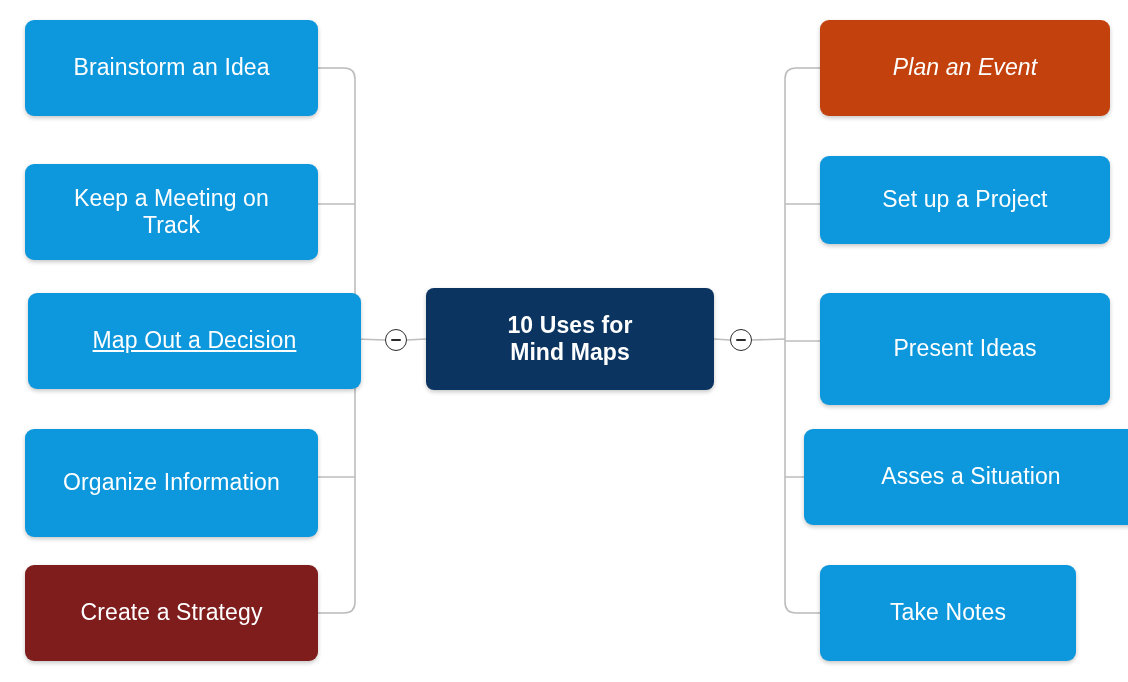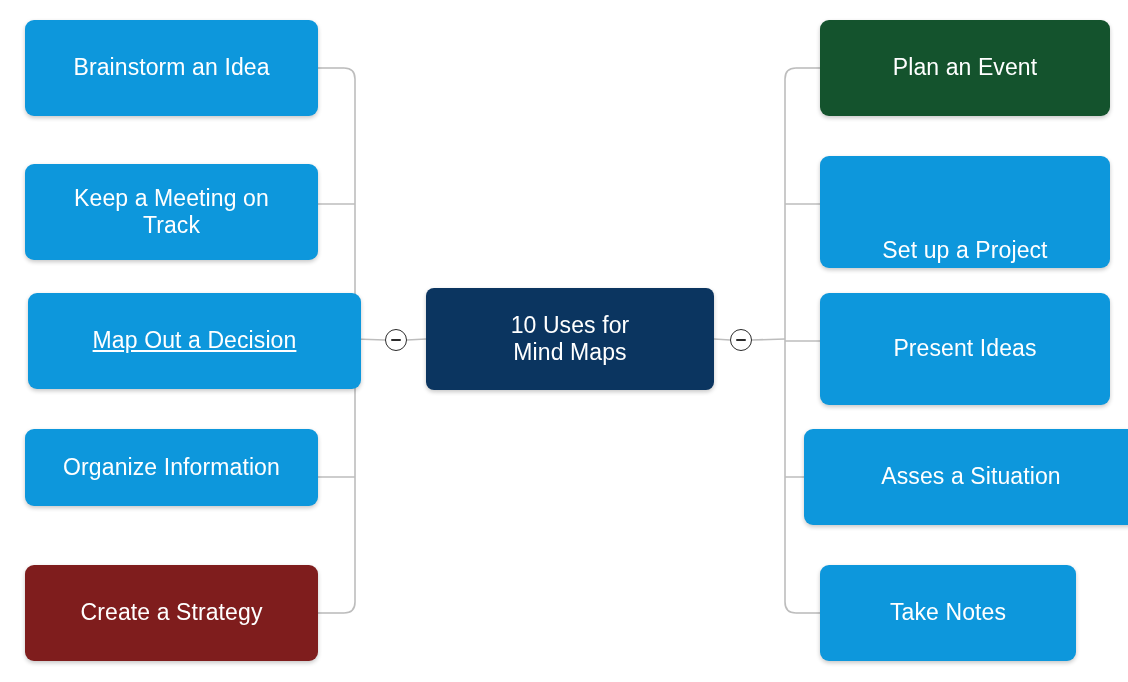--- a/index.html
+++ b/index.html
@@ -47,20 +47,21 @@
   .node.branch {
     background: #0d97dc;
     font-size: 23px;
     letter-spacing: 0.1px;
   }
   .node.root {
     background: #0b3560;
     font-size: 23px;
     border-radius: 8px;
     letter-spacing: 0.1px;
+    font-weight: bold;
   }
   .node .label {
     display: block;
     white-space: pre-line;
   }
 
   
   .toggle {
     position: absolute;
     width: 22px;
@@ -123,32 +124,32 @@
       <div class="node branch" style="top: 20px; height: 96px; background: rgb(13, 151, 220); left: 25px; width: 293px;">
         <span class="label">Brainstorm an Idea</span>
       </div>
       <div class="node branch" style="top: 156px; height: 96px; background: rgb(13, 151, 220); left: 25px; width: 293px; margin-top: 8px;">
         <span class="label">Keep a Meeting on
 Track</span>
       </div>
       <div class="node branch" style="top: 293px; height: 96px; background: rgb(13, 151, 220); left: 28px; width: 333px; text-decoration: underline;">
         <span class="label">Map Out a Decision</span>
       </div>
-      <div class="node branch" style="top: 429px; height: 77px; background: rgb(13, 151, 220); left: 25px; width: 293px;">
+      <div class="node branch" style="top: 429px; height: 108px; background: rgb(13, 151, 220); left: 25px; width: 293px;">
         <span class="label">Organize Information</span>
       </div>
       <div class="node branch" style="top: 565px; height: 96px; background: #7f1d1d; left: 25px; width: 293px;">
         <span class="label">Create a Strategy</span>
       </div>
     </div>
   <div id="right-nodes">
-      <div class="node branch" style="top: 20px; height: 96px; background: #14532d; left: 820px; width: 290px;">
+      <div class="node branch" style="top: 20px; height: 96px; background: #c2410c; left: 820px; width: 290px; font-style: italic;">
         <span class="label">Plan an Event</span>
       </div>
-      <div class="node branch" style="top: 156px; height: 112px; background: rgb(13, 151, 220); left: 820px; width: 290px; align-items: flex-end;">
+      <div class="node branch" style="top: 156px; height: 88px; background: rgb(13, 151, 220); left: 820px; width: 290px;">
         <span class="label">Set up a Project</span>
       </div>
       <div class="node branch" style="top: 293px; height: 112px; background: rgb(13, 151, 220); left: 820px; width: 290px;">
         <span class="label">Present Ideas</span>
       </div>
       <div class="node branch" style="top: 429px; height: 96px; background: rgb(13, 151, 220); left: 804px; width: 334px;">
         <span class="label">Asses a Situation</span>
       </div>
       <div class="node branch" style="top: 565px; height: 96px; background: rgb(13, 151, 220); left: 820px; width: 256px;">
         <span class="label">Take Notes</span>

